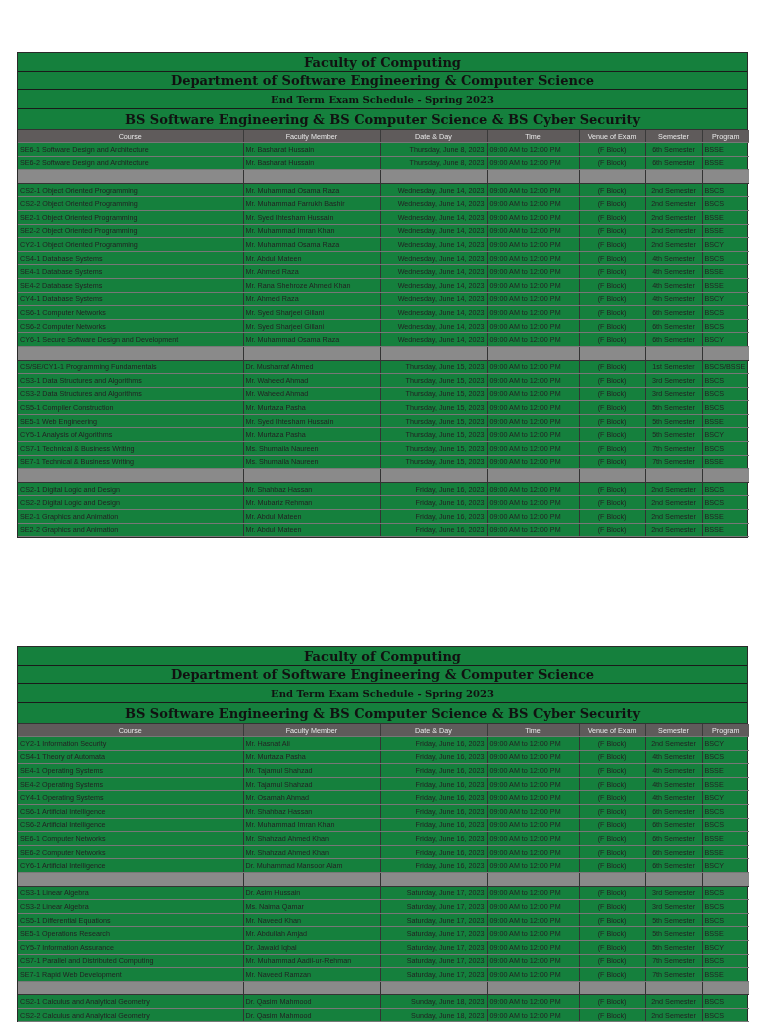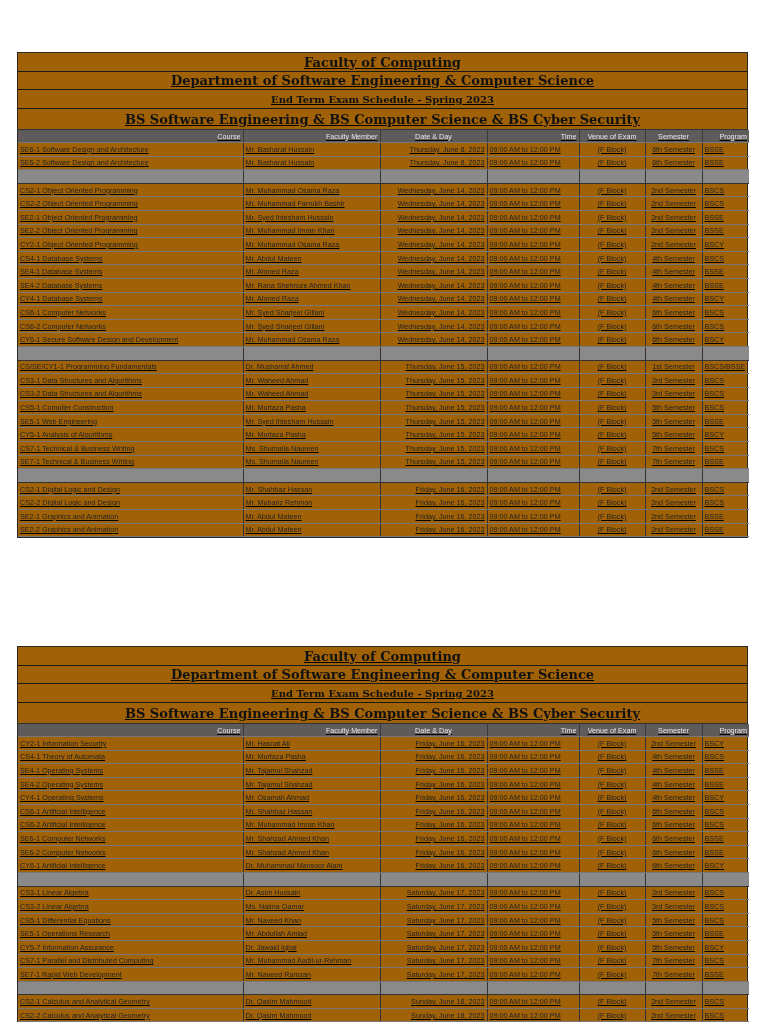--- a/index.html
+++ b/index.html
@@ -1,26 +1,26 @@
 <!DOCTYPE html>
 <html><head>
 <meta charset="utf-8">
 <style>
   html, body { margin: 0; padding: 0; background: #ffffff; }
   body { width: 768px; height: 1024px; overflow: hidden; position: relative; font-family: "Liberation Sans", sans-serif; }
-  .sheet { position: absolute; left: 17px; width: 731px; border: 1.5px solid #2a2a2a; box-sizing: border-box; background: #a16207; text-decoration: underline; }
+  .sheet { position: absolute; left: 17px; width: 731px; border: 1.5px solid #2a2a2a; box-sizing: border-box; background: #15803d; }
   .title-row { border-bottom: 1.5px solid #1a1a1a; text-align: center; font-family: "DejaVu Serif", serif; font-weight: bold; color: #111; white-space: nowrap; overflow: hidden; box-sizing: border-box; }
   .t1 { height: 19px; line-height: 19px; font-size: 13px; }
   .t2 { height: 18px; line-height: 18px; font-size: 13px; }
   .t3 { height: 19px; line-height: 19px; font-size: 10px; }
   .t4 { height: 21px; line-height: 21px; font-size: 13px; border-bottom: 1px solid #333; }
   table { border-collapse: collapse; width: 100%; table-layout: fixed; }
   td, th { font-family: "Liberation Sans", sans-serif; font-size: 7.2px; padding: 0 2px; white-space: nowrap; overflow: hidden; border-right: 1px solid #333; border-bottom: 1px solid #777; color: #222; }
   td:last-child, th:last-child { border-right: none; }
-  th { background: #5f5b5b; color: #e8e8e8; font-weight: normal; height: 12px; text-align: right; border-right: 1px solid #3a3a3a; }
+  th { background: #5f5b5b; color: #e8e8e8; font-weight: normal; height: 12px; text-align: center; border-right: 1px solid #3a3a3a; }
   th.c { text-align: center; }
   tr.data td { height: 12.6px; }
   tr.sep td { background: #8a8a8a; height: 12.6px; border-bottom: 1px solid #333; }
   td.r { text-align: right; }
   td.c { text-align: center; }
   .col-course { width: 225px; }
   .col-faculty { width: 137px; }
   .col-date { width: 107px; }
   .col-time { width: 92px; }
   .col-venue { width: 66px; }

